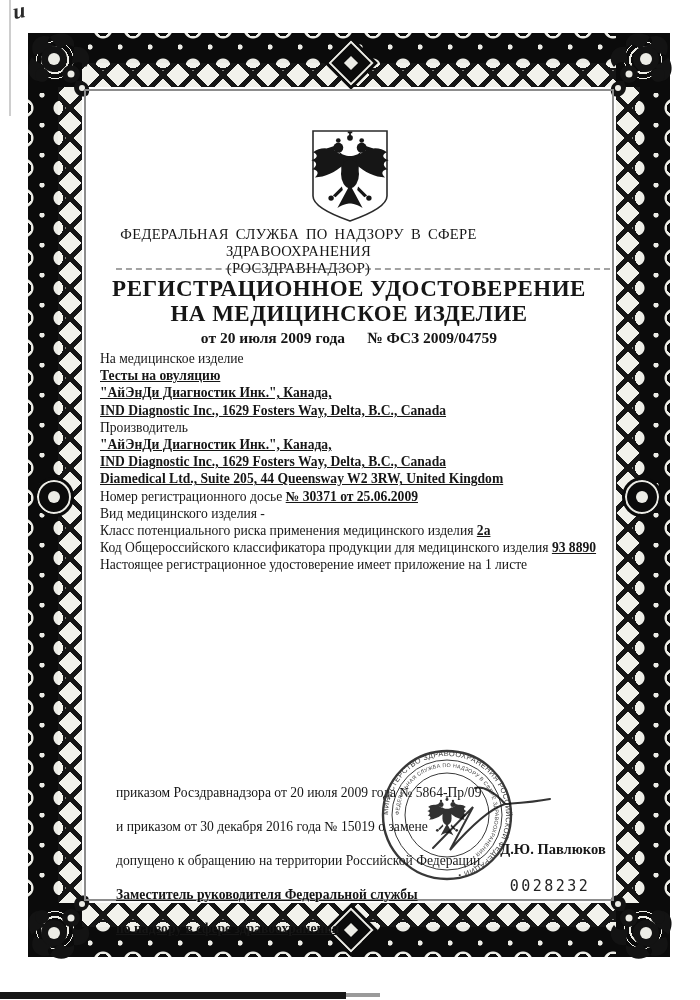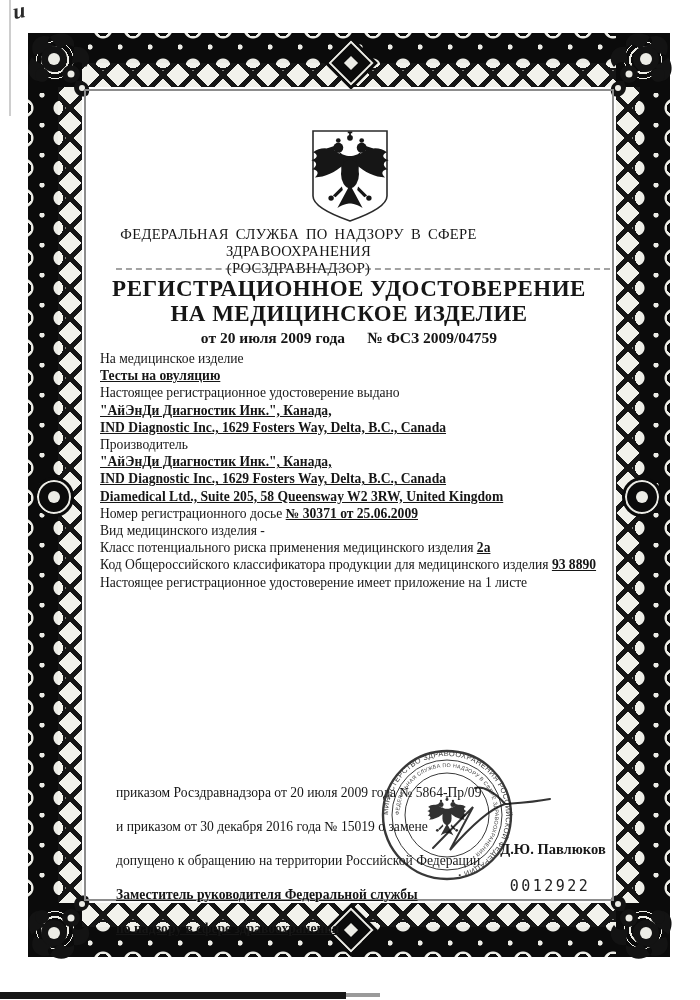--- a/index.html
+++ b/index.html
@@ -214,31 +214,30 @@
       <span>№  ФСЗ 2009/04759</span>
     </div>
   </div>
 
   <div class="abs fields">
     <p>
       <span class="ln">На медицинское изделие</span>
       <span class="ln b">Тесты на овуляцию</span>
     </p>
     <p class="mt9">
-      <span class="ln">Настоящее регистрационное удостоверение выдано</span>
       <span class="ln b">"АйЭнДи Диагностик Инк.", Канада,</span>
       <span class="ln b">IND Diagnostic Inc., 1629 Fosters Way, Delta, B.C., Canada</span>
     </p>
     <p class="mt8">
       <span class="ln">Производитель</span>
       <span class="ln b">"АйЭнДи Диагностик Инк.", Канада,</span>
       <span class="ln b">IND Diagnostic Inc., 1629 Fosters Way, Delta, B.C., Canada</span>
     </p>
     <p class="mt6">
-      <span class="ln b">Diamedical Ltd., Suite 205, 58 Queensway W2 3RW, United Kingdom</span>
+      <span class="ln b">Diamedical Ltd., Suite 205, 44 Queensway W2 3RW, United Kingdom</span>
     </p>
     <p class="mt8">
       <span>Номер регистрационного досье</span>
       <span> </span>
       <span class="b">№ 30371 от 25.06.2009</span>
     </p>
     <p class="mt10">
       <span>Вид медицинского изделия -</span>
     </p>
     <p class="mt10">
@@ -283,18 +282,18 @@
 
   <svg class="abs signature" width="170" height="115" viewBox="0 0 170 115">
     <g fill="none" stroke="#111" stroke-width="2" stroke-linecap="round" opacity="0.85">
       <path d="M155,47 C140,50 125,51 110,52"></path>
       <path d="M110,52 C95,57 75,75 55,98 L78,55 L38,96"></path>
       <path d="M110,52 C100,40 88,34 80,36"></path>
     </g>
   </svg>
 
   <div class="abs signer-name">Д.Ю. Павлюков</div>
-  <div class="abs serial">0012922</div>
+  <div class="abs serial">0028232</div>
 
   <div class="abs bottom-strip"></div>
   <div class="abs bottom-strip2"></div>
 
 </div>
 
 </body></html>

